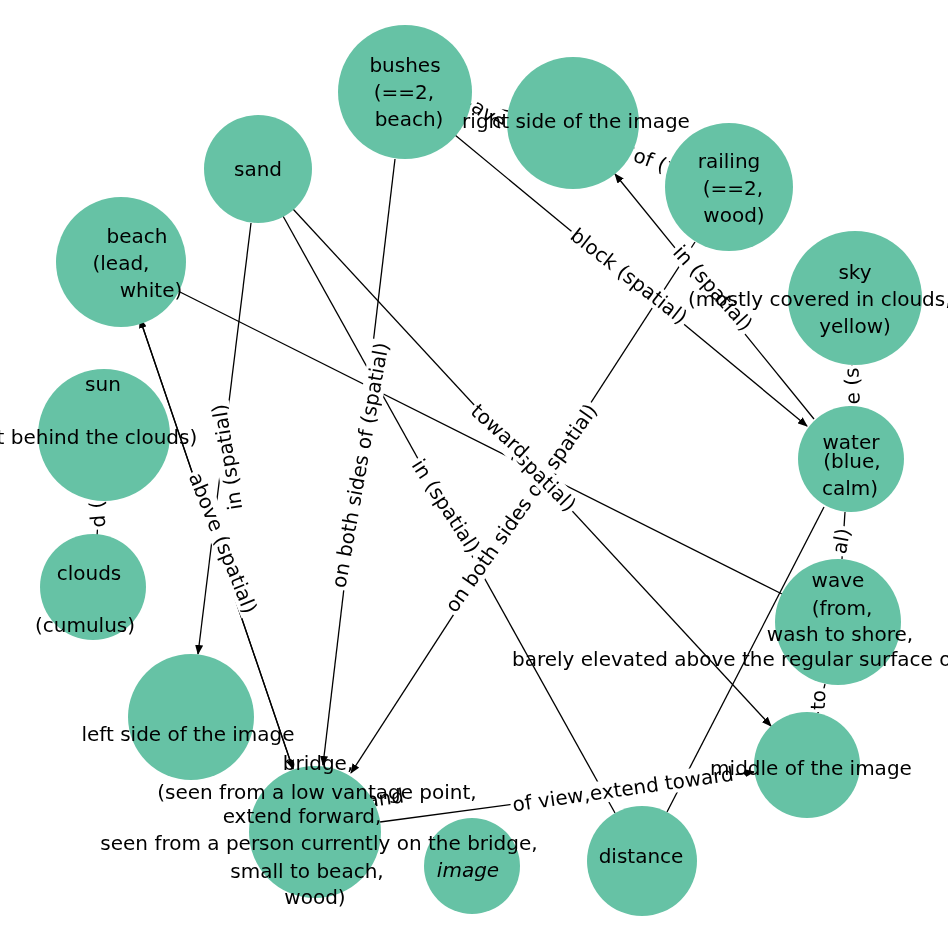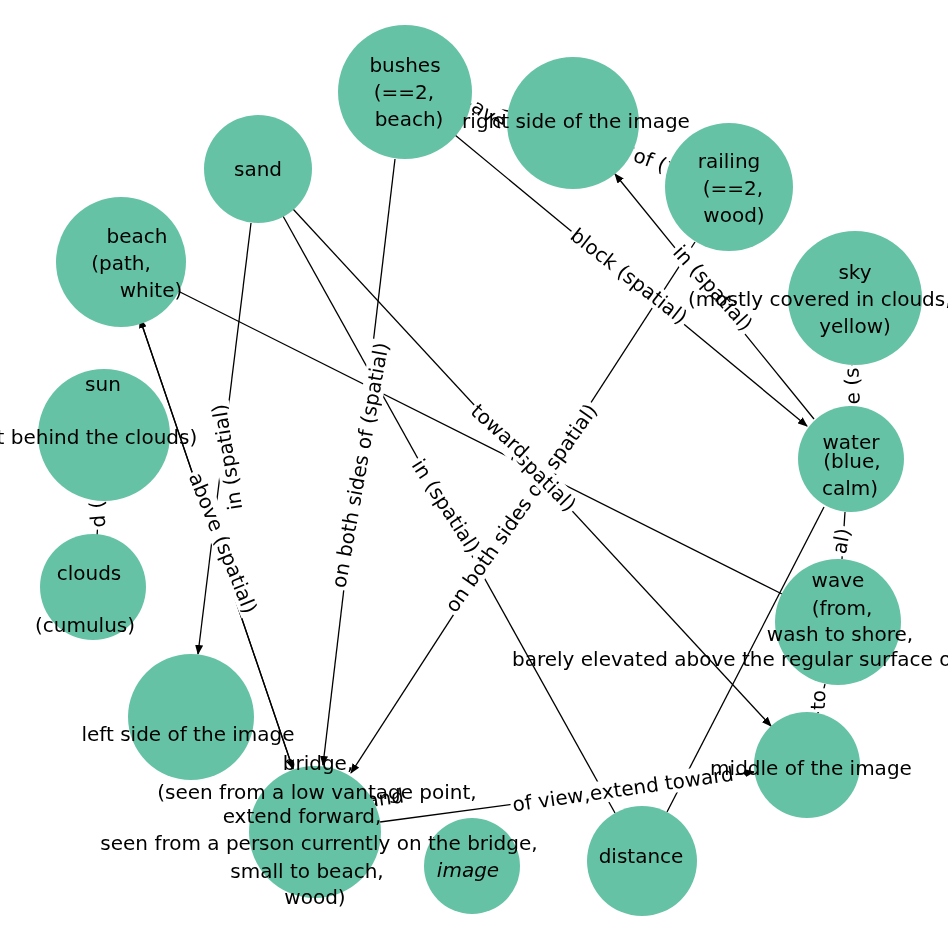--- a/index.html
+++ b/index.html
@@ -82,21 +82,21 @@
   <div id="node-label-layer">
       <div class="nlabel" style="left: 405px; top: 65px; transform: translate(-50%, -50%);">bushes</div>
       <div class="nlabel" style="left: 404px; top: 92px; transform: translate(-50%, -50%);">(==2,</div>
       <div class="nlabel" style="left: 409px; top: 119px; transform: translate(-50%, -50%);">beach)</div>
       <div class="nlabel" style="left: 576px; top: 121px; transform: translate(-50%, -50%);">right side of the image</div>
       <div class="nlabel" style="left: 258px; top: 169px; transform: translate(-50%, -50%);">sand</div>
       <div class="nlabel" style="left: 729px; top: 161px; transform: translate(-50%, -50%);">railing</div>
       <div class="nlabel" style="left: 733px; top: 188px; transform: translate(-50%, -50%);">(==2,</div>
       <div class="nlabel" style="left: 734px; top: 215px; transform: translate(-50%, -50%);">wood)</div>
       <div class="nlabel" style="left: 117px; top: 236px; transform: translate(-50%, -50%); margin-left: 20px;">beach</div>
-      <div class="nlabel" style="left: 121px; top: 263px; transform: translate(-50%, -50%);">(path,</div>
+      <div class="nlabel" style="left: 121px; top: 263px; transform: translate(-50%, -50%);">(lead,</div>
       <div class="nlabel" style="left: 121px; top: 290px; transform: translate(-50%, -50%); margin-left: 30px;">white)</div>
       <div class="nlabel" style="left: 855px; top: 272px; transform: translate(-50%, -50%);">sky</div>
       <div class="nlabel" style="left: 688px; top: 299px; transform: translate(0px, -50%);">(mostly covered in clouds,</div>
       <div class="nlabel" style="left: 855px; top: 326px; transform: translate(-50%, -50%);">yellow)</div>
       <div class="nlabel" style="left: 103px; top: 384px; transform: translate(-50%, -50%);">sun</div>
       <div class="nlabel" style="left: -34px; top: 437px; transform: translate(0px, -50%);">(set behind the clouds)</div>
       <div class="nlabel" style="left: 89px; top: 573px; transform: translate(-50%, -50%);">clouds</div>
       <div class="nlabel" style="left: 85px; top: 625px; transform: translate(-50%, -50%);">(cumulus)</div>
       <div class="nlabel" style="left: 851px; top: 442px; transform: translate(-50%, -50%);">water</div>
       <div class="nlabel" style="left: 852px; top: 461px; transform: translate(-50%, -50%);">(blue,</div>

